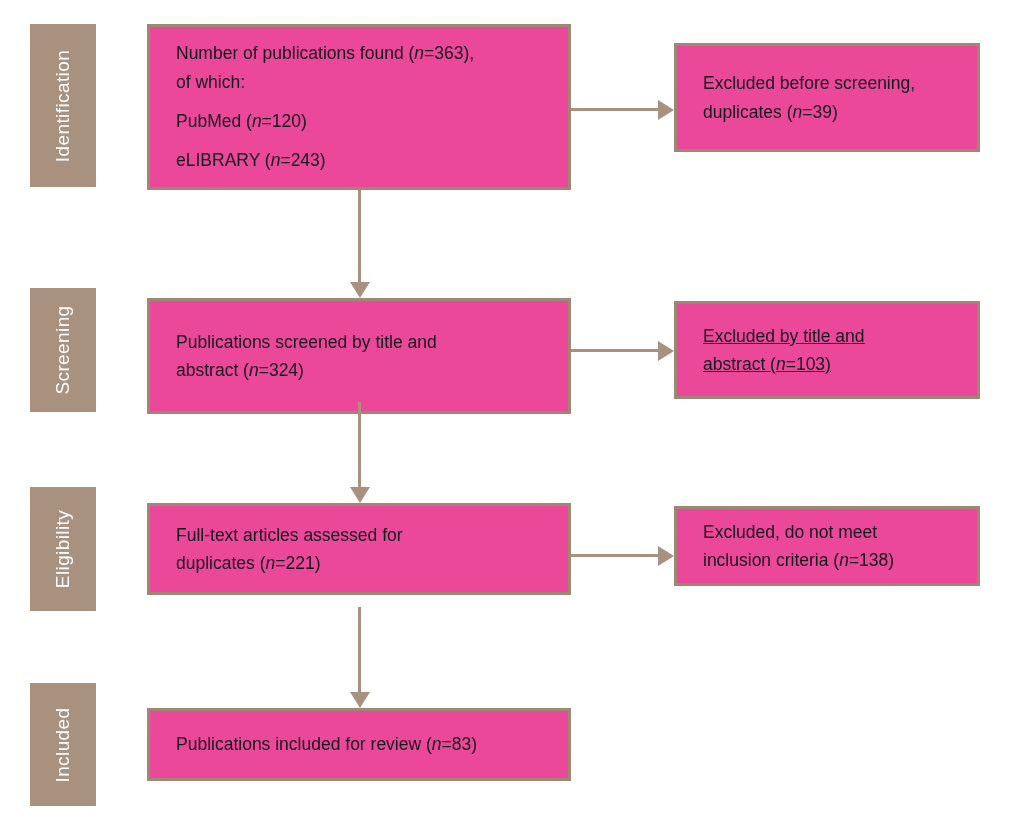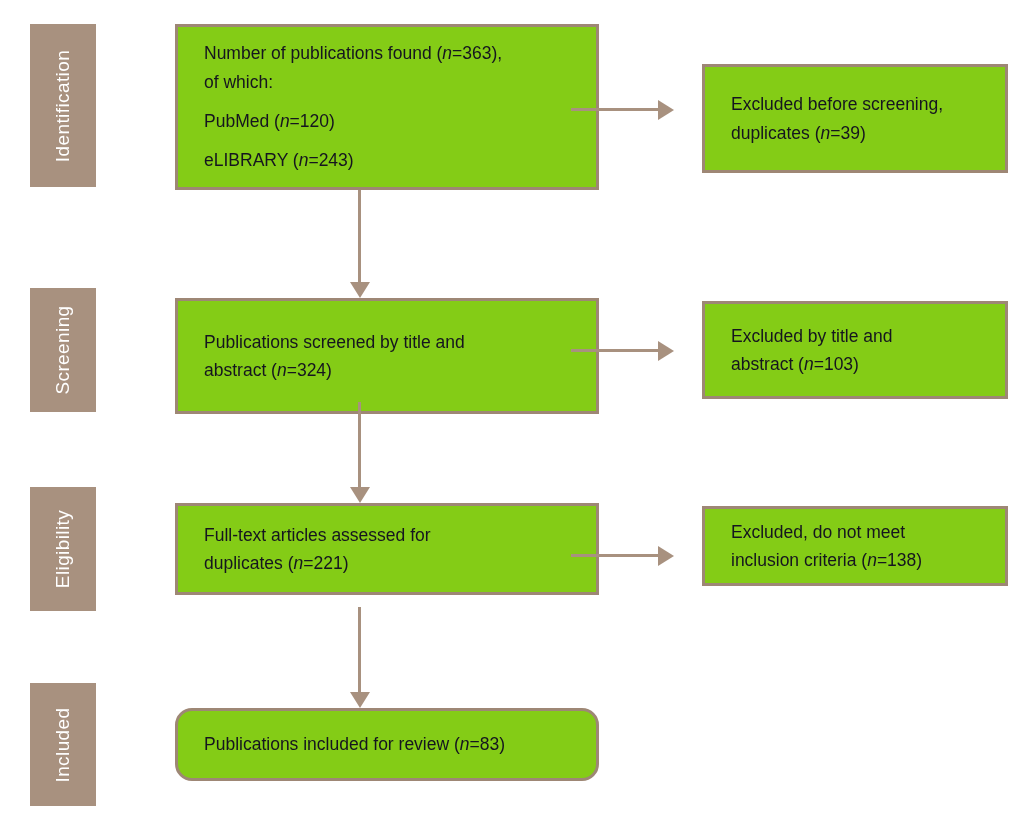--- a/index.html
+++ b/index.html
@@ -32,27 +32,26 @@
     font-size: 19px;
     letter-spacing: 0.4px;
     white-space: nowrap;
     transform: rotate(-90deg);
     font-family: "Liberation Sans", sans-serif;
   }
 
   
   .flow-box {
     position: absolute;
-    background: #84cc16;
+    background: #ec4899;
     border: 3px solid #9e8775;
     box-sizing: border-box;
     display: flex;
     flex-direction: column;
     justify-content: center;
-    margin-left: 28px;
   }
   .flow-box-text {
     color: #15151f;
     font-size: 17.5px;
     line-height: 1.62;
     padding: 0 26px;
     font-family: "Liberation Sans", sans-serif;
   }
   .flow-box-text .n {
     font-style: italic;
@@ -125,39 +124,39 @@
     <div class="flow-box-text">
       <span class="flow-line"><span>Number of publications found (</span><span class="n">n</span><span>=363),</span></span>
       <span class="flow-line"><span>of which:</span></span>
       <span class="flow-line flow-gap"><span>PubMed (</span><span class="n">n</span><span>=120)</span></span>
       <span class="flow-line flow-gap"><span>eLIBRARY (</span><span class="n">n</span><span>=243)</span></span>
     </div>
   </div>
 
   <div class="arrow-h" style="left:571px; top:108px; width:88px;"></div>
 
-  <div class="flow-box" style="left:674px; top:64px; width:306px; height:109px;">
+  <div class="flow-box" style="left:674px; top:43px; width:306px; height:109px;">
     <div class="flow-box-text">
       <span class="flow-line"><span>Excluded before screening,</span></span>
       <span class="flow-line"><span>duplicates (</span><span class="n">n</span><span>=39)</span></span>
     </div>
   </div>
 
   <div class="arrow-v" style="left:358px; top:190px; height:93px;"></div>
 
   <div class="flow-box" style="left:147px; top:298px; width:424px; height:116px;">
     <div class="flow-box-text">
       <span class="flow-line"><span>Publications screened by title and</span></span>
       <span class="flow-line"><span>abstract (</span><span class="n">n</span><span>=324)</span></span>
     </div>
   </div>
 
   <div class="arrow-h" style="left:571px; top:349px; width:88px;"></div>
 
-  <div class="flow-box" style="left:674px; top:301px; width:306px; height:98px;">
+  <div class="flow-box" style="left:674px; top:301px; width:306px; height:98px;text-decoration:underline;">
     <div class="flow-box-text">
       <span class="flow-line"><span>Excluded by title and</span></span>
       <span class="flow-line"><span>abstract (</span><span class="n">n</span><span>=103)</span></span>
     </div>
   </div>
 
   <div class="arrow-v" style="left:358px; top:402px; height:86px;"></div>
 
   <div class="flow-box" style="left:147px; top:503px; width:424px; height:92px;">
     <div class="flow-box-text">
@@ -170,19 +169,19 @@
 
   <div class="flow-box" style="left:674px; top:506px; width:306px; height:80px;">
     <div class="flow-box-text">
       <span class="flow-line"><span>Excluded, do not meet</span></span>
       <span class="flow-line"><span>inclusion criteria (</span><span class="n">n</span><span>=138)</span></span>
     </div>
   </div>
 
   <div class="arrow-v" style="left:358px; top:607px; height:86px;"></div>
 
-  <div class="flow-box" style="left:147px; top:708px; width:424px; height:73px;border-radius:17px;">
+  <div class="flow-box" style="left:147px; top:708px; width:424px; height:73px;">
     <div class="flow-box-text">
       <span class="flow-line"><span>Publications included for review (</span><span class="n">n</span><span>=83)</span></span>
     </div>
   </div>
 
 </div>
 
 </body></html>

